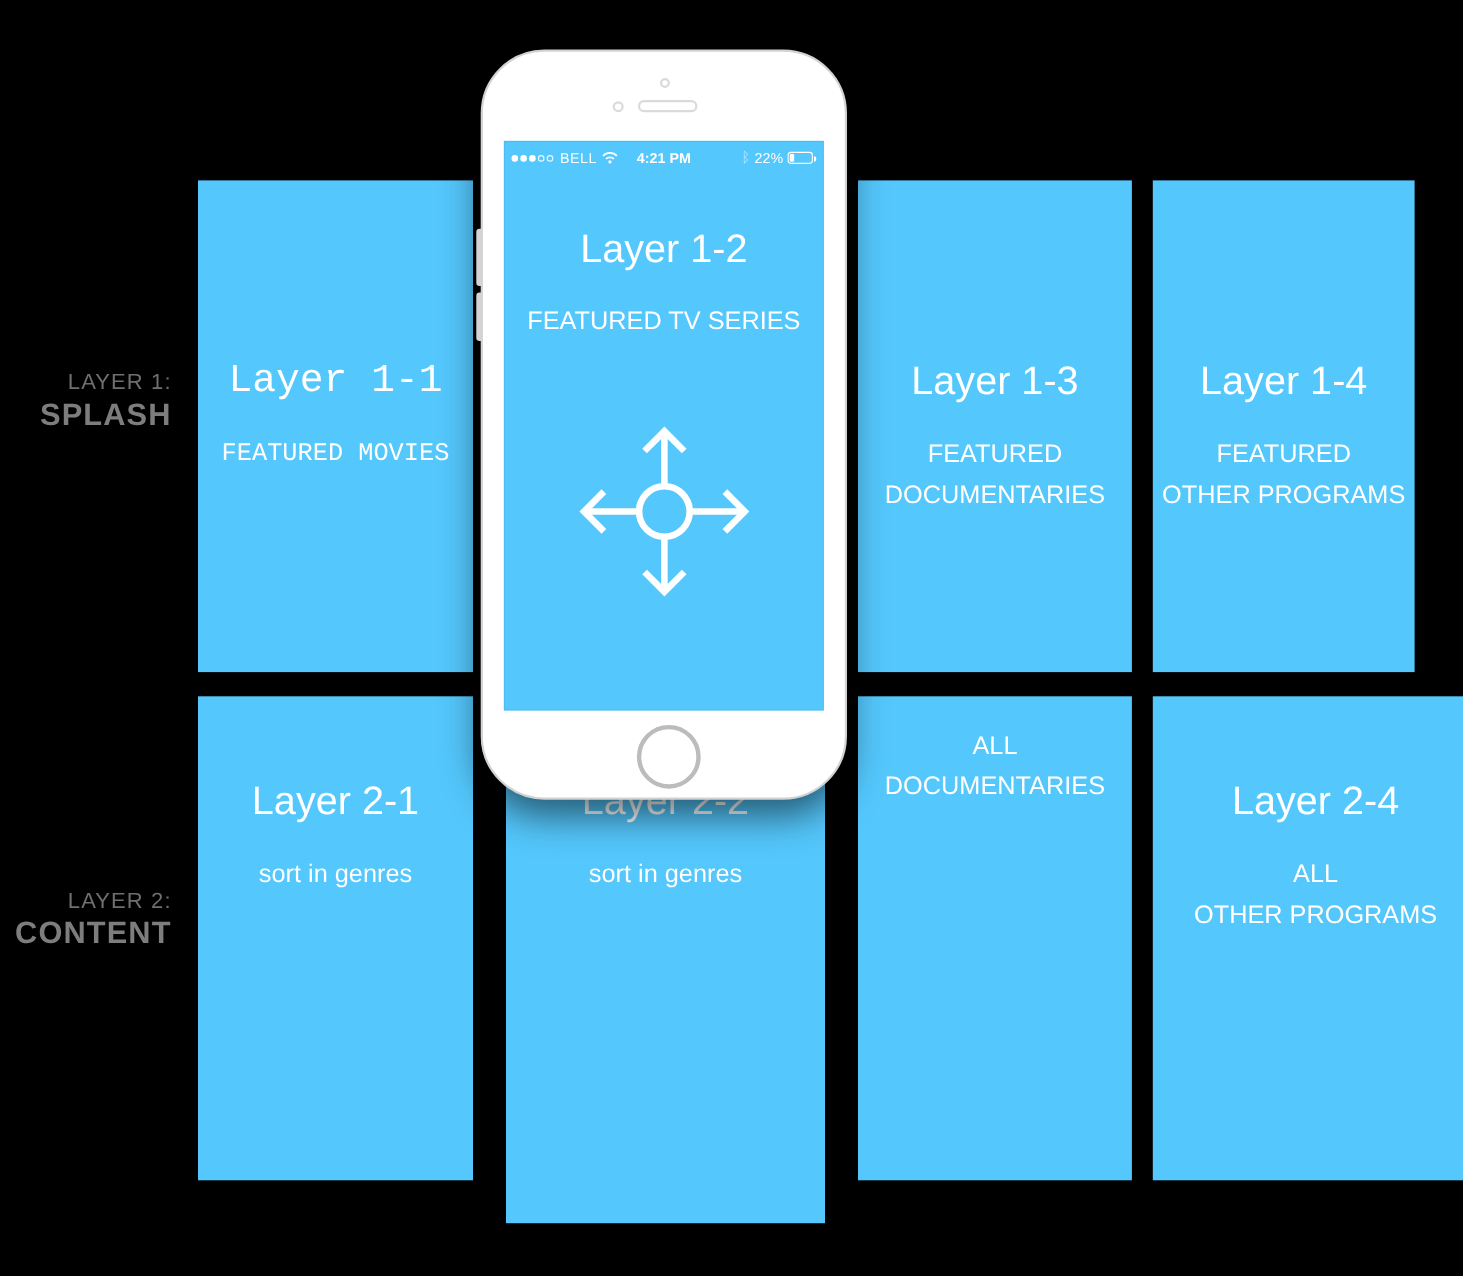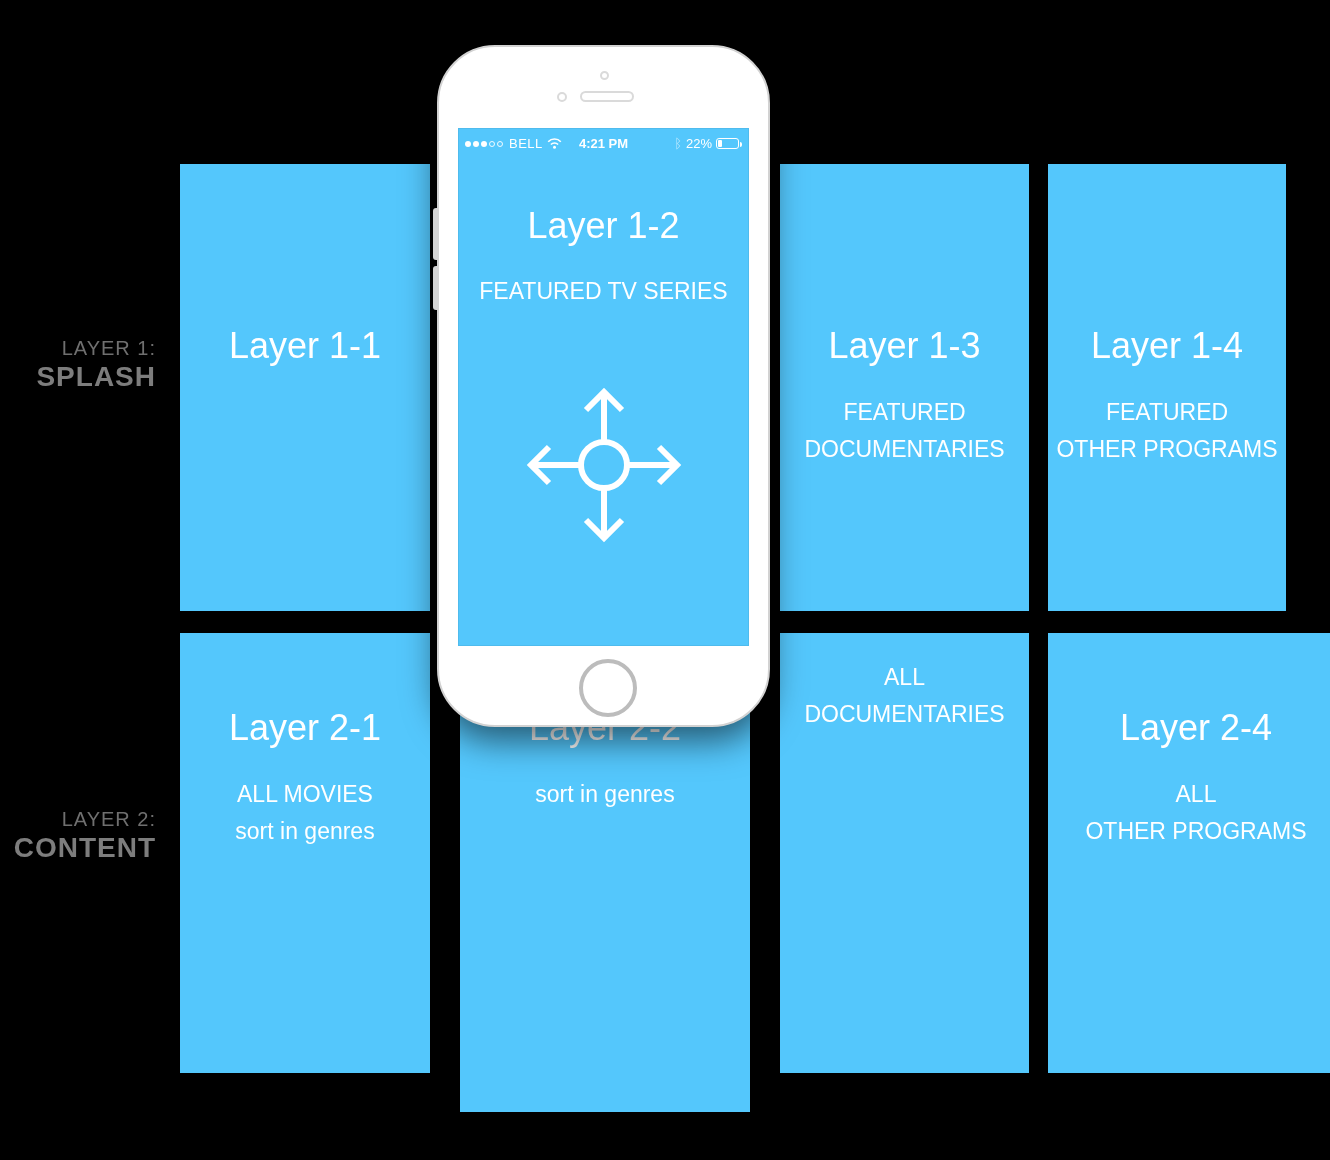--- a/index.html
+++ b/index.html
@@ -14,21 +14,21 @@
   .row-label.content { top:807px; }
   .row-label-prefix { font-size:20px; color:#6f6f6f; letter-spacing:1px; line-height:24px; }
   .row-label-name   { font-size:28px; color:#7d7d7d; font-weight:bold; letter-spacing:1px; line-height:30px; margin-top:2px; }
 
   
   .card { position:absolute; background:#54C7FC; color:#fff; text-align:center; }
   .card-title { font-size:36px; line-height:44px; font-weight:400; }
   .card-sub   { font-size:23px; line-height:37px; margin-top:26px; }
   .card-sub span { display:block; }
 
-  .pos-1-1 { left:180px;  top:164px; width:250px; height:447px; }
+  .pos-1-1 { left:180px;  top:164px; width:250px; height:447px;font-family:Liberation Mono, monospace; }
   .pos-1-3 { left:780px;  top:164px; width:249px; height:447px; }
   .pos-1-4 { left:1048px; top:164px; width:238px; height:447px; }
   .row1 .card-title { padding-top:160px; }
 
   .pos-2-1 { left:180px;  top:633px; width:250px; height:440px; }
   .pos-2-2 { left:460px;  top:633px; width:290px; height:479px; z-index:1; }
   .pos-2-3 { left:780px;  top:633px; width:249px; height:440px; }
   .pos-2-4 { left:1048px; top:633px; width:296px; height:440px; }
   .row2 .card-title { padding-top:73px; }
 
@@ -85,40 +85,42 @@
     <div class="row-label-prefix">LAYER 1:</div>
     <div class="row-label-name">SPLASH</div>
   </div>
   <div class="row-label content">
     <div class="row-label-prefix">LAYER 2:</div>
     <div class="row-label-name">CONTENT</div>
   </div>
 
   <div class="card row1 pos-1-1">
     <div class="card-title">Layer 1-1</div>
+    <div class="card-sub">
+      <span>FEATURED MOVIES</span>
+    </div>
   </div>
   <div class="card row1 pos-1-3">
     <div class="card-title">Layer 1-3</div>
     <div class="card-sub">
       <span>FEATURED</span>
       <span>DOCUMENTARIES</span>
     </div>
   </div>
   <div class="card row1 pos-1-4">
     <div class="card-title">Layer 1-4</div>
     <div class="card-sub">
       <span>FEATURED</span>
       <span>OTHER PROGRAMS</span>
     </div>
   </div>
 
   <div class="card row2 pos-2-1">
     <div class="card-title">Layer 2-1</div>
     <div class="card-sub">
-      <span>ALL MOVIES</span>
       <span>sort in genres</span>
     </div>
   </div>
   <div class="card row2 pos-2-2">
     <div class="card-title">Layer 2-2</div>
     <div class="card-sub">
       <span>sort in genres</span>
     </div>
   </div>
   <div class="card row2 pos-2-3">

